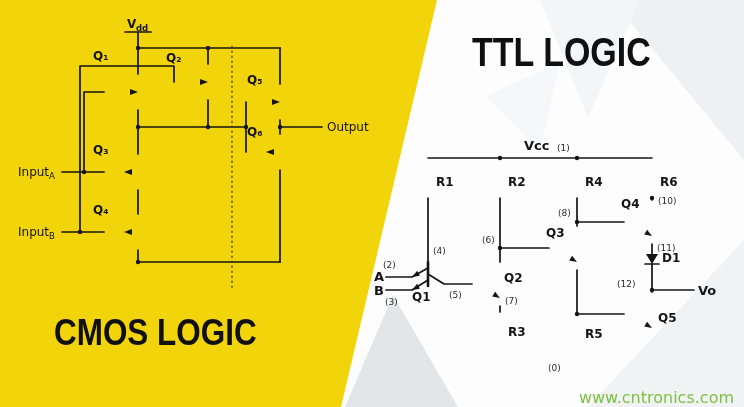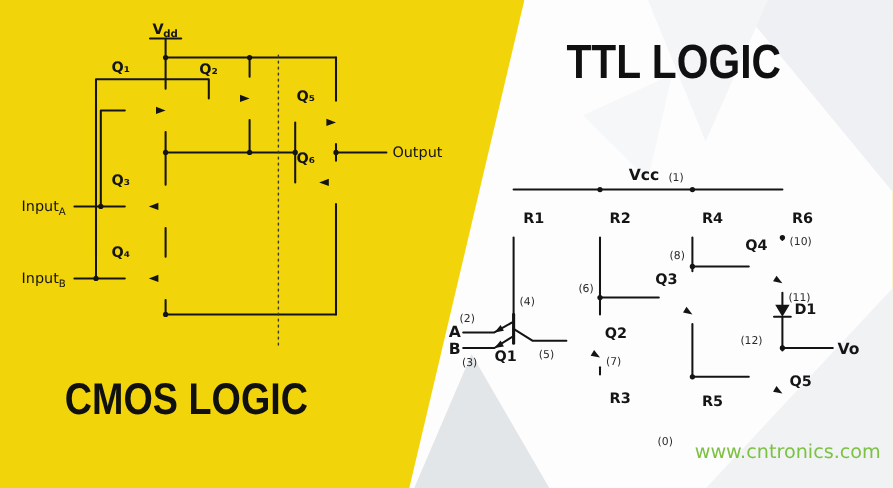--- a/index.html
+++ b/index.html
@@ -17,21 +17,21 @@
   .lbl   { font:bold 12px "DejaVu Sans",sans-serif; }
   .lbl13 { font:bold 13px "DejaVu Sans",sans-serif; }
   .plain { font:12px "DejaVu Sans",sans-serif; }
   .sub   { font:bold 8.5px "DejaVu Sans",sans-serif; }
   .subp  { font:8.5px "DejaVu Sans",sans-serif; }
   .node  { font:9px "DejaVu Sans",sans-serif; fill:#2b2b2b; }
   .cmos-title { position:absolute; left:54px; top:312px; font-size:37px; font-weight:bold;
                 color:#101010; transform:scaleX(.85); transform-origin:left top; white-space:nowrap; }
   .ttl-title  { position:absolute; left:472px; top:30px; font-size:40px; font-weight:bold;
                 color:#101010; transform:scaleX(.85); transform-origin:left top; white-space:nowrap; }
-  .watermark  { position:absolute; right:10px; bottom:21px; font-size:16px;
+  .watermark  { position:absolute; right:10px; bottom:0; font-size:16px;
                 color:var(--green,#7CC242); font-family:"DejaVu Sans",sans-serif; }
 </style>
 </head>
 <body>
 
 <div class="bg-yellow"></div>
 
 <svg class="canvas" width="744" height="407" viewBox="0 0 744 407">
   <defs>
     <g id="pmos">

